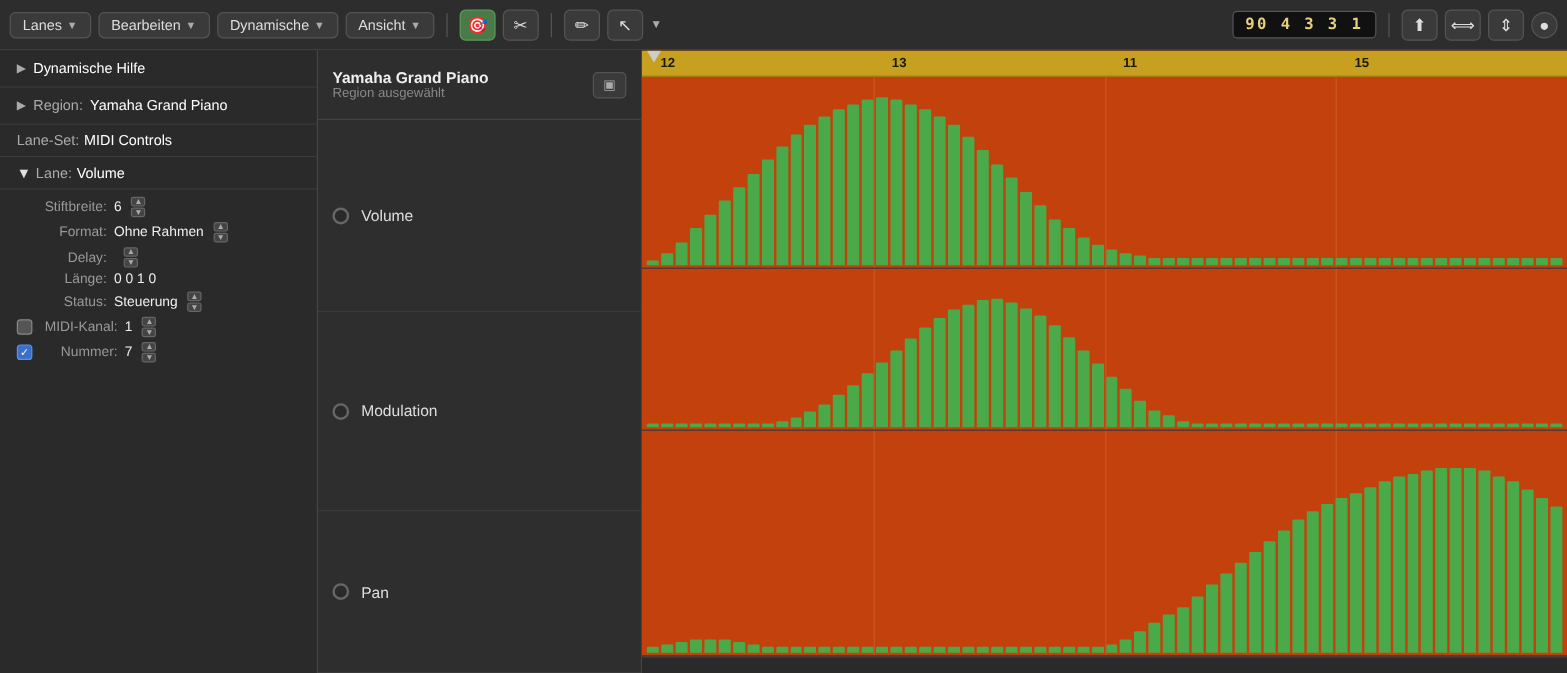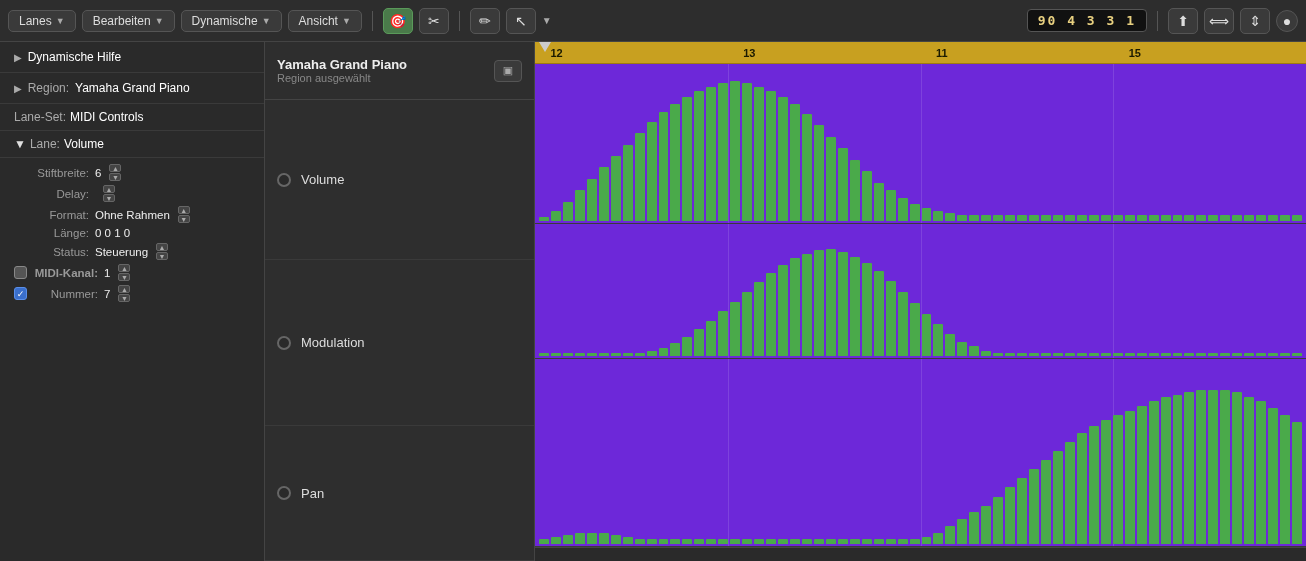--- a/index.html
+++ b/index.html
@@ -266,21 +266,21 @@
       font-size: 13px;
       color: #ddd;
     }
     .lane-volume { height: 160px; }
     .lane-pan { height: 135px; }
     .lane-modulation { flex: 1; }
 
     
     .right-panel {
       flex: 1;
-      background: #6d28d9;
+      background: #c2410c;
       display: flex;
       flex-direction: column;
       overflow: hidden;
     }
     .timeline-bar {
       height: 22px;
       background: #c8a020;
       border-bottom: 1px solid #a07a10;
       display: flex;
       align-items: center;
@@ -433,50 +433,50 @@
     <div class="properties-area">
       <div class="prop-row">
         <span class="prop-label">Stiftbreite:</span>
         <span class="prop-value">6</span>
         <div class="stepper">
           <div class="stepper-btn">▲</div>
           <div class="stepper-btn">▼</div>
         </div>
       </div>
       <div class="prop-row">
-        <span class="prop-label">Delay:</span>
-        <span class="prop-value"></span>
+        <span class="prop-label">Format:</span>
+        <span class="prop-value">Ohne Rahmen</span>
         <div class="stepper">
           <div class="stepper-btn">▲</div>
           <div class="stepper-btn">▼</div>
         </div>
       </div>
       <div class="prop-row">
-        <span class="prop-label">Format:</span>
-        <span class="prop-value">Ohne Rahmen</span>
+        <span class="prop-label">Delay:</span>
+        <span class="prop-value"></span>
         <div class="stepper">
           <div class="stepper-btn">▲</div>
           <div class="stepper-btn">▼</div>
         </div>
       </div>
       <div class="prop-row">
         <span class="prop-label">Länge:</span>
         <span class="prop-value">0  0  1     0</span>
       </div>
       <div class="prop-row">
         <span class="prop-label">Status:</span>
         <span class="prop-value">Steuerung</span>
         <div class="stepper">
           <div class="stepper-btn">▲</div>
           <div class="stepper-btn">▼</div>
         </div>
       </div>
       <div class="prop-row checkbox-row">
         <div class="check-box unchecked"></div>
-        <span class="prop-label" style="min-width:65px;font-weight:bold;">MIDI-Kanal:</span>
+        <span class="prop-label" style="min-width:65px;">MIDI-Kanal:</span>
         <span class="prop-value">1</span>
         <div class="stepper">
           <div class="stepper-btn">▲</div>
           <div class="stepper-btn">▼</div>
         </div>
       </div>
       <div class="prop-row checkbox-row">
         <div class="check-box checked">✓</div>
         <span class="prop-label" style="min-width:65px;">Nummer:</span>
         <span class="prop-value">7</span>

